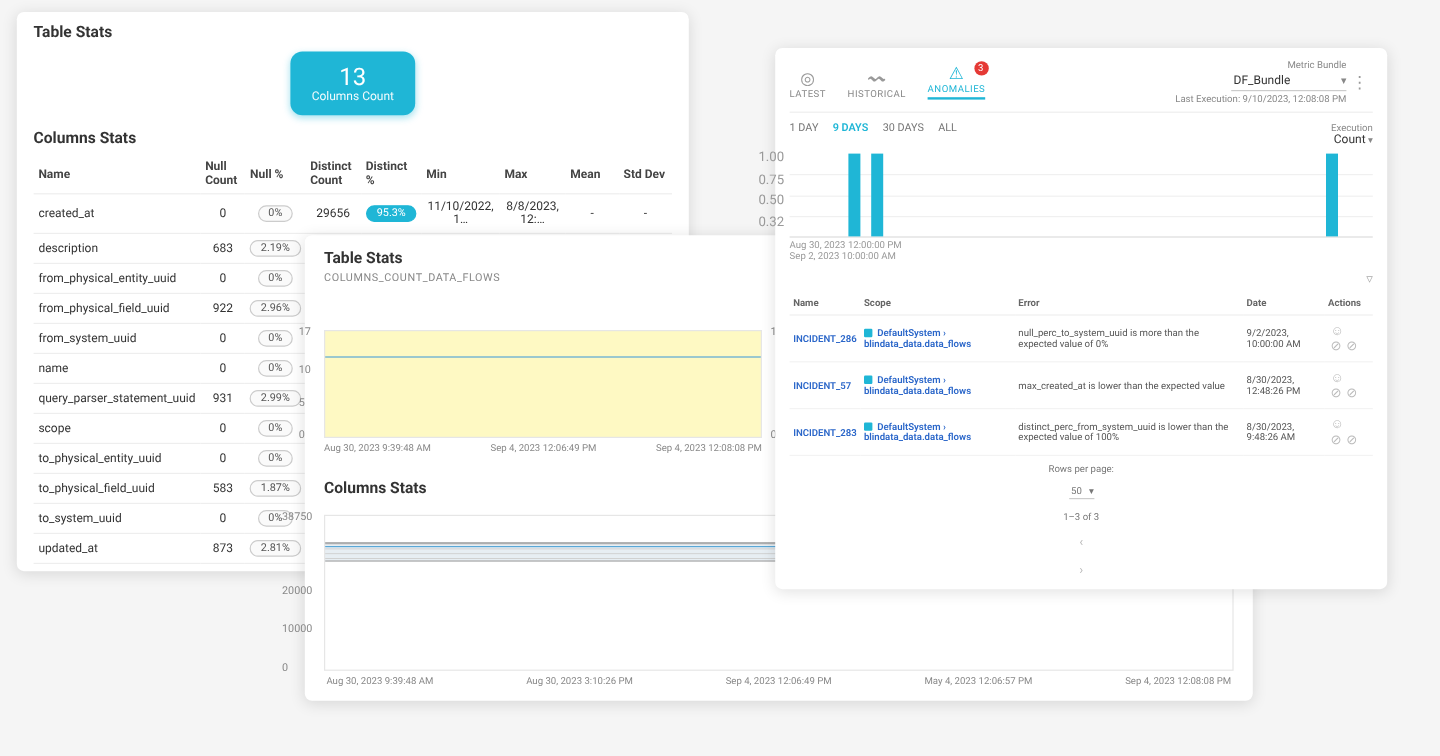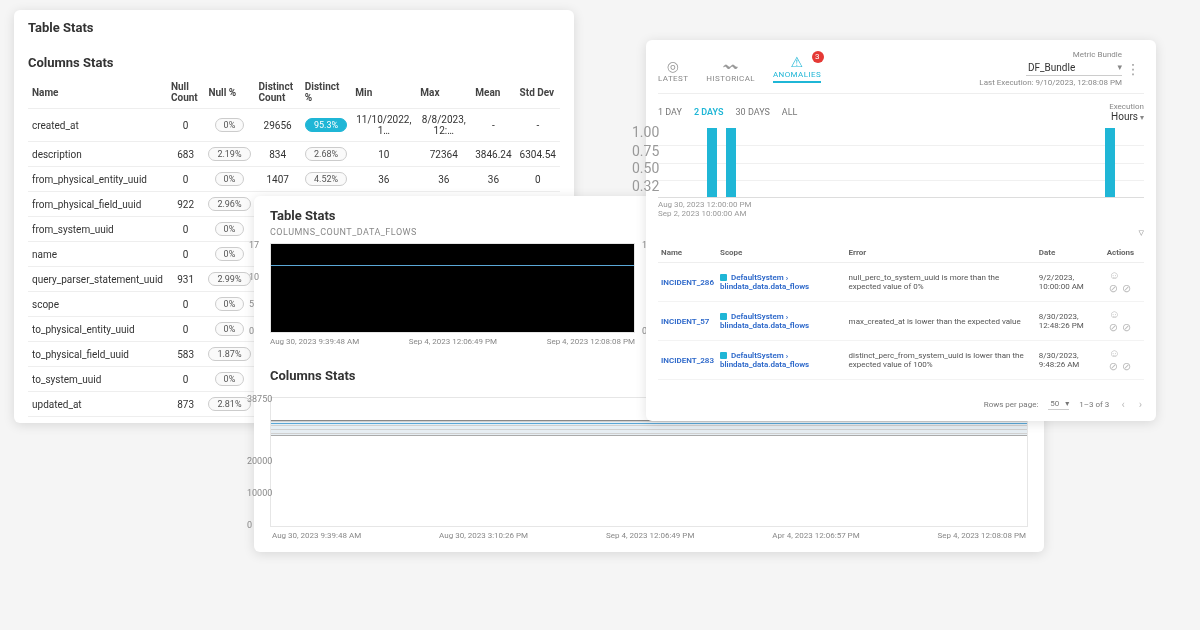--- a/index.html
+++ b/index.html
@@ -49,78 +49,82 @@
   
   .panel-charts {
     top: 196px; left: 254px;
     width: 790px;
     padding: 12px 16px;
   }
   .panel-charts h3 { font-size: 13px; font-weight: 700; margin-bottom: 4px; }
   .subhead { font-size: 9px; letter-spacing: .5px; color: #888; text-transform: uppercase; margin-bottom: 6px; }
   .mini-chart-row { display: flex; gap: 28px; margin-bottom: 14px; }
   .mini-chart { flex: 1; }
-  .chart-box { border: 1px solid #e6e6e6; height: 90px; position: relative; background:#000000; }
+  .chart-box { border: 1px solid #e6e6e6; height: 90px; position: relative; background:#fef9c3;margin-top:32px; }
   .chart-box .yax { position:absolute; left:-22px; font-size:9px; color:#888; }
   .chart-box .line { position:absolute; height:1px; background:#5aa7d6; left:0; right:0; }
   .xlabels { display:flex; justify-content:space-between; font-size:8px; color:#888; margin-top:4px; }
   .metric-def-box { text-align: left; display:inline-block; }
   .metric-def-lab { font-size: 9px; color:#888; }
   .metric-def-val { font-size:12px; border-bottom:1px solid #ccc; padding:2px 2px; min-width:170px; }
   .big-chart { border:1px solid #e6e6e6; height:130px; position:relative; margin-top:8px; }
   .big-chart .band { position:absolute; left:0; right:0; top:22px; height:16px; background: linear-gradient(#d0d0d0 0 1px, transparent 1px) 0 0/100% 4px, rgba(120,160,190,.18); border-top:1px solid #888; border-bottom:1px solid #aaa;}
   .big-chart .line2 { position:absolute; left:0; right:0; top:25px; height:1px; background:#5aa7d6; }
-  .big-chart .yax { position:absolute; left:-36px; font-size:9px; color:#888;margin-left:12px; }
+  .big-chart .yax { position:absolute; left:-36px; font-size:9px; color:#888; }
   .xlabels.big { font-size:8px; color:#888; margin-top:4px; padding:0 2px; }
 
   
   .panel-anom {
     top: 40px; left: 646px;
     width: 510px;
     padding: 10px 12px;
     font-size: 9px;
   }
   .tabs-row { display:flex; align-items:center; justify-content:space-between; border-bottom:1px solid #eee; padding-bottom:6px; }
   .tabs { display:flex; gap:18px; align-items:flex-end; }
   .tab { text-align:center; color:#888; font-size:8px; letter-spacing:.4px; cursor:pointer; }
   .tab.active { color:#1fb6d6; border-bottom:2px solid #1fb6d6; padding-bottom:2px; }
   .tab .ic { display:block; font-size:14px; line-height:1; margin-bottom:1px; color:#999; }
   .tab.active .ic { color:#1fb6d6; }
   .tab .count-badge { position:absolute; margin-left:8px; margin-top:-4px; background:#e53935; color:#fff; border-radius:50%; width:12px; height:12px; font-size:8px; display:inline-flex; align-items:center; justify-content:center; }
   .bundle { display:flex; flex-direction:column; align-items:flex-end; gap:2px; font-size:8px; color:#888; }
   .bundle .sel { border-bottom:1px solid #ccc; padding:1px 14px 2px 2px; font-size:10px; color:#333; position:relative; min-width:96px;margin-left:30px; }
   .bundle .sel::after { content:"▾"; position:absolute; right:0; color:#888; font-size:9px; }
   .more-ic { color:#999; font-size:14px; padding:0 4px;}
-  .time-row { display:flex; justify-content:space-between; align-items:center; margin:8px 0 2px; }
+  .time-row { display:flex; justify-content:space-between; margin:8px 0 2px; }
   .time-filters { display:flex; gap:12px; font-size:9px; color:#777; }
   .time-filters .active { color:#1fb6d6; font-weight:600; }
   .precision { text-align:right; font-size:8px; color:#888; }
   .precision .val { color:#333; font-size:10px; }
   .bar-chart { height:70px; border-bottom:1px solid #ddd; position:relative; margin:6px 0 2px; }
-  .bar-chart .ytick { position:absolute; left:-26px; font-size:14px; color:#999; }
+  .bar-chart .ytick { position:absolute; left:-26px; font-size:11px; color:#999; }
   .bar-chart .grid { position:absolute; left:0; right:0; height:1px; background:#f0f0f0; }
   .bar-chart .bar { position:absolute; bottom:0; width:10px; background:#1fb6d6; }
   .bar-chart-x { display:flex; justify-content:space-between; font-size:8px; color:#999; margin-bottom:8px;flex-direction:column;}
   .filter-ic { text-align:right; color:#aaa; margin-bottom:4px; font-size:11px;}
   table.anom { width:100%; border-collapse:collapse; font-size:8px; }
   table.anom th { text-align:left; color:#666; font-weight:700; padding:5px 3px; border-bottom:1px solid #eee; }
   table.anom td { padding:6px 3px; border-bottom:1px solid #f3f3f3; color:#555; }
   .scope-chip { display:inline-block; width:7px; height:7px; background:#1fb6d6; margin-right:4px; border-radius:1px; vertical-align:middle;}
   .link { color:#2a66c9; font-weight:600; }
   .action-ic { color:#bbb; font-size:11px; padding:0 2px;}
-  .pager { text-align:right; font-size:8px; color:#777; margin-top:18px; display:flex; justify-content:flex-end; align-items:center; gap:10px;}
+  .pager { text-align:right; font-size:8px; color:#777; margin-top:6px; display:flex; justify-content:flex-end; align-items:center; gap:10px;flex-direction:column;}
   .pager .sel-mini { border-bottom:1px solid #ccc; padding:0 10px 1px 2px; position:relative;}
   .pager .sel-mini::after { content:"▾"; position:absolute; right:0; font-size:8px;}
 </style>
 </head>
 <body>
 
 <div class="panel panel-stats">
   <h3>Table Stats</h3>
   <div class="pill-row">
+    <div class="pill">
+      <div class="num">13</div>
+      <div class="lab">Columns Count</div>
+    </div>
   </div>
   <div class="cols-header">Columns Stats</div>
   <table class="cols">
     <thead>
         <tr id="cols-head-row">
           <th>Name</th>
           <th>Null Count</th>
           <th>Null %</th>
           <th>Distinct Count</th>
           <th>Distinct %</th>
@@ -311,21 +315,21 @@
     <span class="yax" style="top:45%">20000</span>
     <span class="yax" style="top:70%">10000</span>
     <span class="yax" style="bottom:-4px">0</span>
     <div class="band"></div>
     <div class="line2"></div>
   </div>
   <div class="xlabels big">
     <span>Aug 30, 2023 9:39:48 AM</span>
     <span>Aug 30, 2023 3:10:26 PM</span>
     <span>Sep 4, 2023 12:06:49 PM</span>
-    <span>Apr 4, 2023 12:06:57 PM</span>
+    <span>May 4, 2023 12:06:57 PM</span>
     <span>Sep 4, 2023 12:08:08 PM</span>
   </div>
 </div>
 
 <div class="panel panel-anom">
   <div class="tabs-row">
     <div class="tabs" id="anom-tabs">
         <div class="tab"><span class="ic">◎</span><span>LATEST</span></div>
         <div class="tab"><span class="ic">〰</span><span>HISTORICAL</span></div>
         <div class="tab active"><span class="ic">⚠<span class="count-badge">3</span></span><span>ANOMALIES</span></div>
@@ -336,27 +340,27 @@
         <span class="sel">DF_Bundle</span>
         <span>Last Execution: 9/10/2023, 12:08:08 PM</span>
       </div>
       <span class="more-ic">⋮</span>
     </div>
   </div>
 
   <div class="time-row">
     <div class="time-filters" id="time-filters">
         <span>1 DAY</span>
-        <span class="active">2 DAYS</span>
+        <span class="active">9 DAYS</span>
         <span>30 DAYS</span>
         <span>ALL</span>
       </div>
     <div class="precision">
       <div>Execution</div>
-      <div><span class="val">Hours</span> ▾</div>
+      <div><span class="val">Count</span> ▾</div>
     </div>
   </div>
 
   <div class="bar-chart">
     <span class="ytick" style="top:-4px">1.00</span>
     <span class="ytick" style="top:22%">0.75</span>
     <span class="ytick" style="top:47%">0.50</span>
     <span class="ytick" style="top:72%">0.32</span>
     <div class="grid" style="top:25%"></div>
       <div class="grid" style="top:50%"></div>

